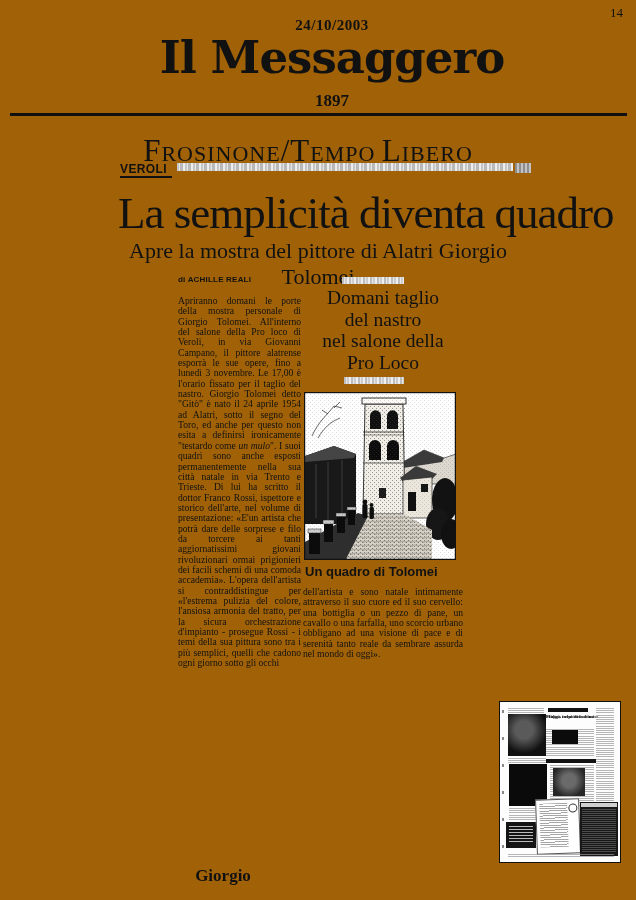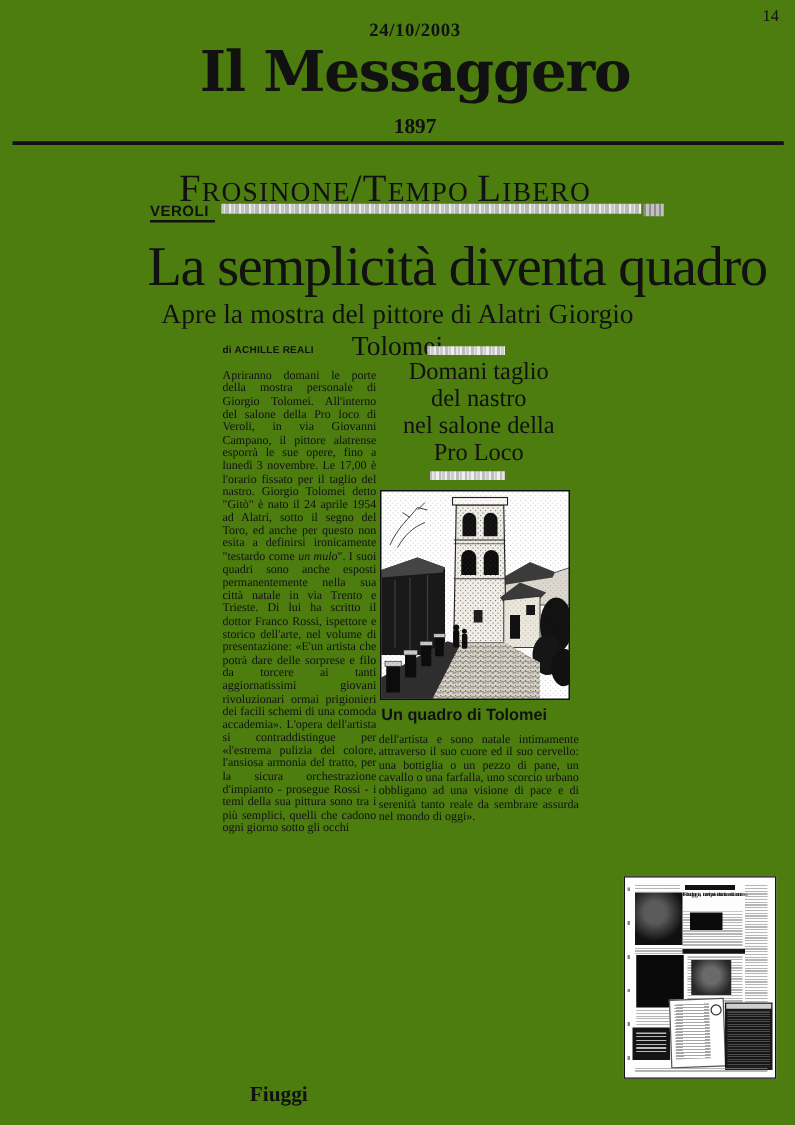--- a/index.html
+++ b/index.html
@@ -1,16 +1,16 @@
 <!DOCTYPE html>
 <html><head>
 <meta charset="utf-8">
 <style>
   html,body{margin:0;padding:0;background:#fff;}
-  .sheet{position:relative;width:636px;height:900px;background:#4d7c0f;
+  .sheet{position:relative;width:636px;height:900px;background:#a16207;
          font-family:"Liberation Serif",serif;color:#111;overflow:hidden;text-decoration:underline;}
 
   .page-num{position:absolute;top:5px;right:13px;font-size:13px;}
   .pdate{position:absolute;top:17px;left:14px;width:636px;text-align:center;
          font-weight:bold;font-size:15px;letter-spacing:.5px;}
   .masthead{position:absolute;top:30px;left:14px;width:636px;text-align:center;
          font-family:"DejaVu Serif",serif;font-weight:bold;font-size:45px;
          letter-spacing:-1px;line-height:56px;}
   .founded{position:absolute;top:91px;left:14px;width:636px;text-align:center;
          font-weight:bold;font-size:17px;}
@@ -237,15 +237,15 @@
       <div class="fl-txt"></div>
       <div class="fl-logo"></div>
     </div>
     <div class="t-adR">
       <div class="hdr"></div>
       <div class="body"></div>
     </div>
     <div class="t-foot mt"></div>
   </div>
 
-  <div class="footer-section">Fiuggi</div>
+  <div class="footer-section">Giorgio</div>
 
 </div>
 
 </body></html>

